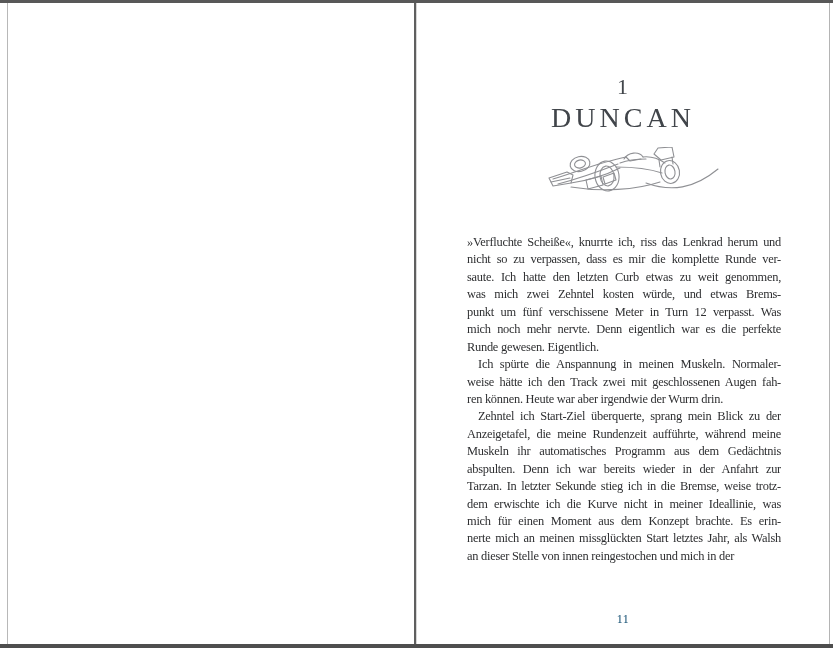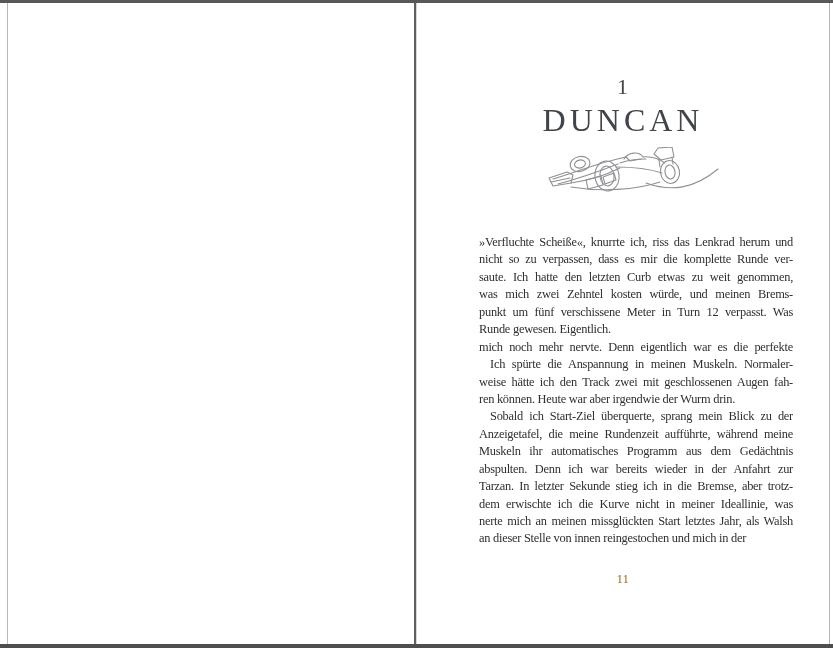--- a/index.html
+++ b/index.html
@@ -44,51 +44,50 @@
 
   .chapter-number {
     position: absolute; left: 0; top: 71px; width: 412px;
     text-align: center;
     font-size: 22px; color: #41454a;
     letter-spacing: 1px;
   }
   .chapter-title {
     position: absolute; left: 0; top: 99px; width: 412px;
     text-align: center;
-    font-size: 32px; color: #41454a;
+    font-size: 28px; color: #41454a;
     letter-spacing: 4px;
   }
 
   .car-illustration {
     position: absolute; left: 129px; top: 144px;
     width: 176px; height: 64px;
   }
   .car-illustration svg { display: block; width: 100%; height: 100%; }
   .car-illustration path, .car-illustration ellipse {
     fill: none; stroke: #8f9094; stroke-width: 1.1; stroke-linecap: round; stroke-linejoin: round;
   }
 
   .text-block {
     position: absolute; left: 50px; top: 231px; width: 314px;
     font-size: 12.4px; color: #2e2f31;
     letter-spacing: -0.25px;
-    margin-left: 12px;
   }
   .line {
     height: 17.45px; line-height: 17.45px;
     text-align: justify; text-align-last: justify;
     white-space: normal; overflow: hidden;
   }
   .line.para-end { text-align-last: left; }
   .line.indent { text-indent: 11px; }
 
   .page-number {
-    position: absolute; left: 0; top: 569px; width: 412px;
+    position: absolute; left: 0; top: 609px; width: 412px;
     text-align: center;
-    font-size: 12px; color: #a16207;
+    font-size: 12px; color: #0c4a6e;
     letter-spacing: 0.5px;
   }
 </style>
 </head>
 <body>
 
 <div class="spread">
 
   <div class="bar-top"></div>
   <div class="edge-left"></div>
@@ -139,33 +138,34 @@
         <path d="M25,40 C55,45 90,43 114,35"></path>
 
         <path d="M100,36 C125,45 148,42 172,22"></path>
       </svg>
     </div>
 
     <div class="text-block">
         <div class="line">»Verfluchte Scheiße«, knurrte ich, riss das Lenkrad herum und</div>
         <div class="line">nicht so zu verpassen, dass es mir die komplette Runde ver-</div>
         <div class="line">saute. Ich hatte den letzten Curb etwas zu weit genommen,</div>
-        <div class="line">was mich zwei Zehntel kosten würde, und meinen Brems-</div>
+        <div class="line">was mich zwei Zehntel kosten würde, und etwas Brems-</div>
         <div class="line">punkt um fünf verschissene Meter in Turn 12 verpasst. Was</div>
+        <div class="line">mich noch mehr nervte. Denn eigentlich war es die perfekte</div>
         <div class="line para-end">Runde gewesen. Eigentlich.</div>
-        <div class="line">mich noch mehr nervte. Denn eigentlich war es die perfekte</div>
         <div class="line indent">Ich spürte die Anspannung in meinen Muskeln. Normaler-</div>
         <div class="line">weise hätte ich den Track zwei mit geschlossenen Augen fah-</div>
         <div class="line para-end">ren können. Heute war aber irgendwie der Wurm drin.</div>
-        <div class="line indent">Sobald ich Start-Ziel überquerte, sprang mein Blick zu der</div>
+        <div class="line indent">Zehntel ich Start-Ziel überquerte, sprang mein Blick zu der</div>
         <div class="line">Anzeigetafel, die meine Rundenzeit aufführte, während meine</div>
         <div class="line">Muskeln ihr automatisches Programm aus dem Gedächtnis</div>
         <div class="line">abspulten. Denn ich war bereits wieder in der Anfahrt zur</div>
-        <div class="line">Tarzan. In letzter Sekunde stieg ich in die Bremse, aber trotz-</div>
+        <div class="line">Tarzan. In letzter Sekunde stieg ich in die Bremse, weise trotz-</div>
         <div class="line">dem erwischte ich die Kurve nicht in meiner Ideallinie, was</div>
+        <div class="line">mich für einen Moment aus dem Konzept brachte. Es erin-</div>
         <div class="line">nerte mich an meinen missglückten Start letztes Jahr, als Walsh</div>
         <div class="line para-end">an dieser Stelle von innen reingestochen und mich in der</div>
       </div>
 
     <div class="page-number">11</div>
   </div>
 
   <div class="bar-bottom"></div>
 </div>
 

